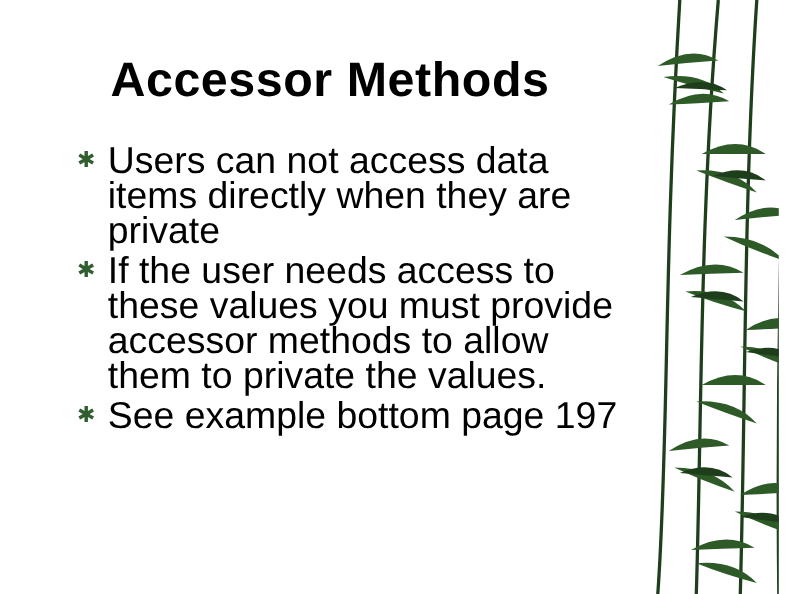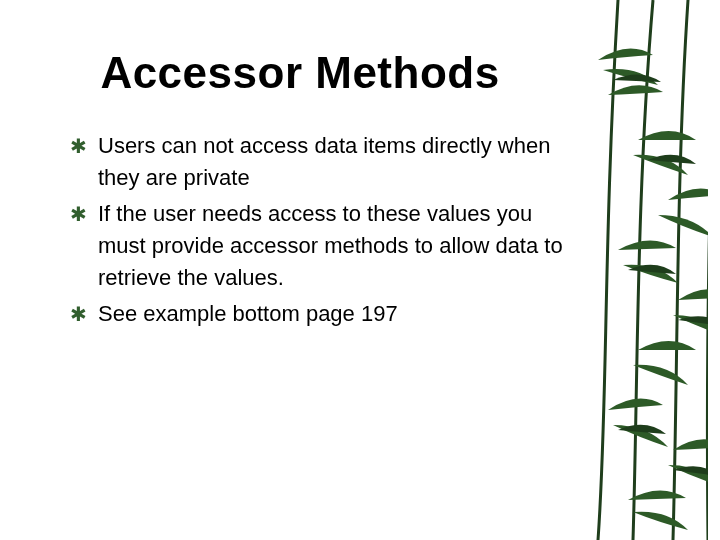--- a/index.html
+++ b/index.html
@@ -44,21 +44,21 @@
   .bullet {
     flex: 0 0 auto;
     width: 28px;
     color: #315e2e;
     font-size: 20px;
     line-height: 32px;
     text-align: left;
   }
   .text {
     flex: 1 1 auto;
-    font-size: 22px;
+    font-size: 34px;
     line-height: 32px;
     color: #000000;
   }
   
   .bamboo {
     position: absolute;
     top: 0;
     right: 0;
     width: 130px;
     height: 540px;
@@ -77,21 +77,21 @@
 
   <div class="title">Accessor Methods</div>
 
   <div class="body">
     <div class="item">
       <div class="bullet">✱</div>
       <div class="text">Users can not access data items directly when they are private</div>
     </div>
     <div class="item">
       <div class="bullet">✱</div>
-      <div class="text">If the user needs access to these values you must provide accessor methods to allow data to retrieve the values.</div>
+      <div class="text">If the user needs access to these values you must provide accessor methods to allow them to private the values.</div>
     </div>
     <div class="item">
       <div class="bullet">✱</div>
       <div class="text">See example bottom page 197</div>
     </div>
   </div>
 
   <div class="bamboo">
     <svg width="170" height="540" viewBox="0 0 170 540">
 

